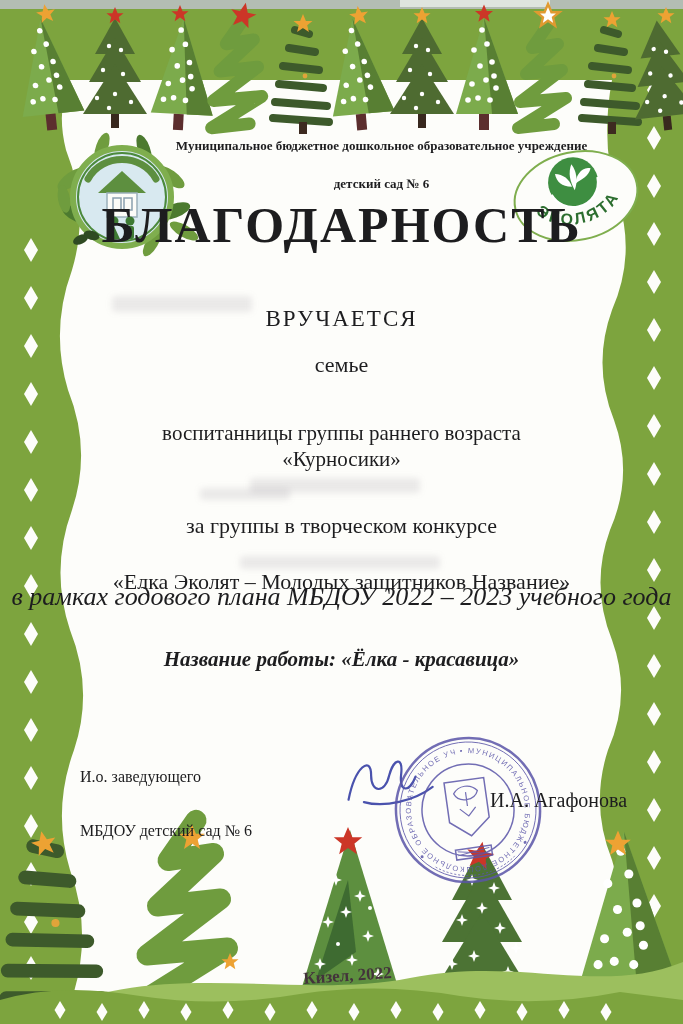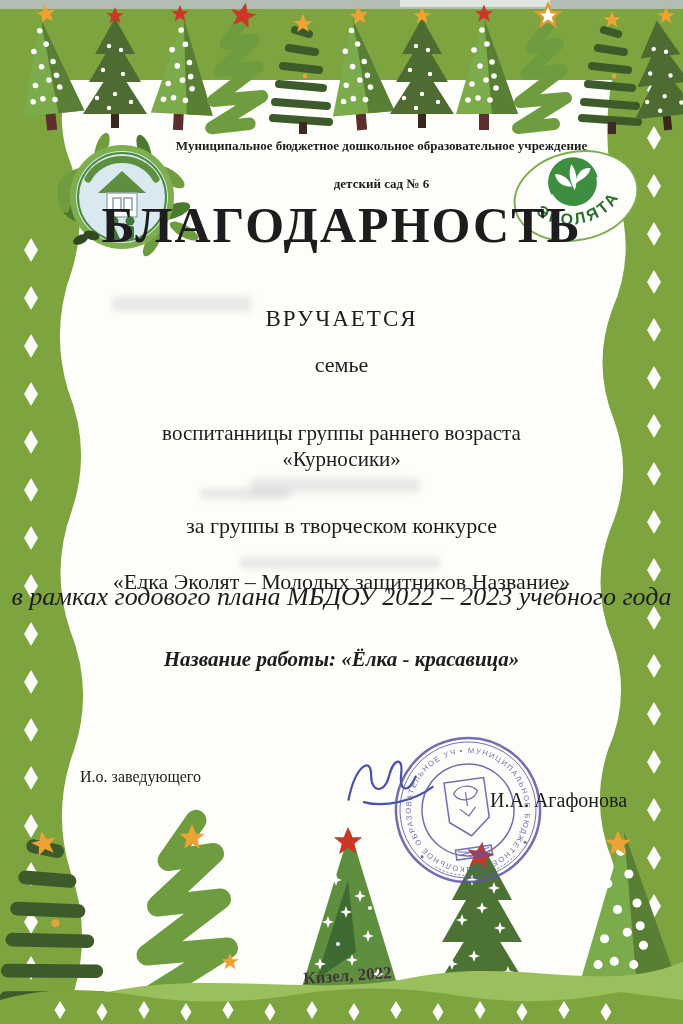--- a/index.html
+++ b/index.html
@@ -355,19 +355,19 @@
   <div class="txt desc">воспитанницы группы раннего возраста</div>
 
   <div class="txt reason"><span>за группы в творческом конкурсе</span><br>
     <span>«Елка Эколят – Молодых защитников Название»</span></div>
 
   <div class="txt plan">в рамках годового плана МБДОУ 2022 – 2023 учебного года</div>
 
   <div class="txt work">Название работы: «Ёлка - красавица»</div>
 
   <div class="txt sigblock"><span>И.о. заведующего</span><br>
-    </div>
+    <span>МБДОУ детский сад № 6</span></div>
 
   <div class="txt signer">И.А. Агафонова</div>
 
   <div class="txt footer">Кизел, 2022</div>
 
 </div>
 
 </body></html>

